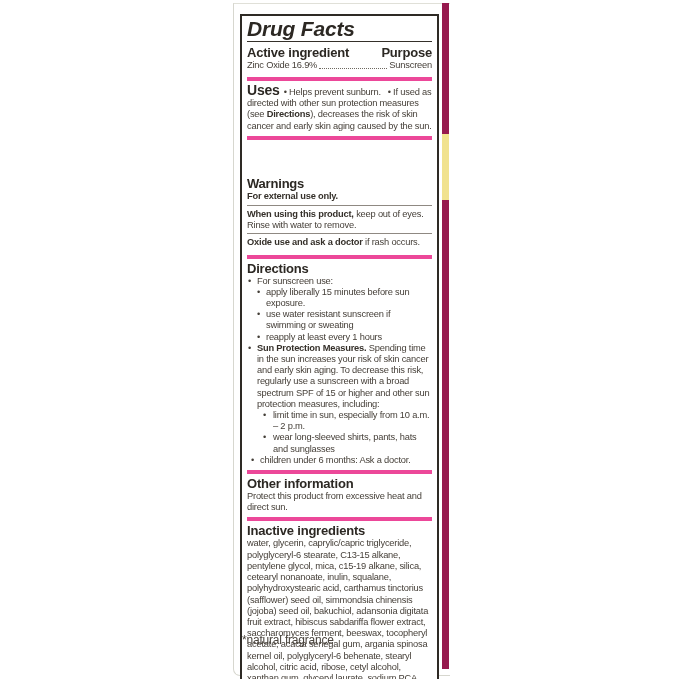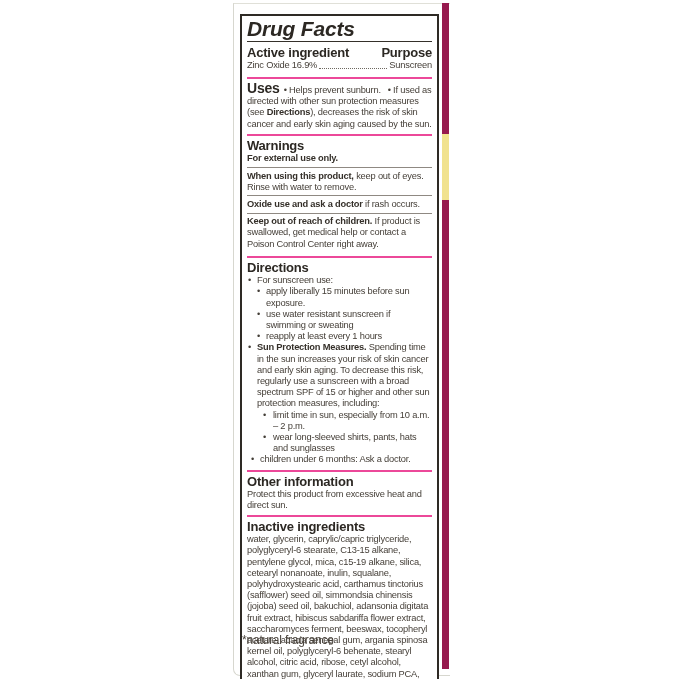--- a/index.html
+++ b/index.html
@@ -26,29 +26,29 @@
     position:absolute;left:240px;top:14px;width:199px;
     background:#fff;border:2px solid #2e2a25;box-sizing:border-box;
     padding:0 5px;letter-spacing:-0.2px;
   }
   .h1{font-style:italic;font-weight:bold;font-size:21px;color:#2c2823;line-height:20px;padding:3px 0 2px;}
   .h2{font-weight:bold;font-size:13px;color:#2c2823;line-height:15px;}
   .h2.inline{font-size:14px;padding-right:4px;}
   .body-txt{font-size:9.3px;line-height:11.2px;color:#443e37;}
   .b{font-weight:bold;color:#35302a;}
 
-  .section{border-top:2px solid #ec4899;padding:2px 0 4px;}
+  .section{border-top:4px solid #ec4899;padding:2px 0 4px;}
   .section.first{border-top:1.5px solid #35302a;}
 
   .ai-head{display:flex;justify-content:space-between;align-items:baseline;padding-top:1px;}
   .zinc-row{display:flex;align-items:flex-end;font-size:9.3px;line-height:11px;color:#443e37;padding-bottom:2px;}
   .dot-leader{flex:1;border-bottom:1.5px dotted #6e6860;margin:0 2px 2px 2px;height:1px;}
 
   .w-row{border-top:1px solid #8f8982;padding:2.5px 0;}
-  .w-first{padding-bottom:3px;}
+  .w-first{padding-bottom:3px;margin-top:34px;}
 
   .d-row{position:relative;padding-left:10px;}
   .d-row .blt{position:absolute;left:1px;top:0;}
   .d-row.i1{padding-left:19px;}
   .d-row.i1 .blt{left:10px;}
   .d-row.i2{padding-left:26px;}
   .d-row.i2 .blt{left:16px;}
   .d-row.i0c{padding-left:13px;}
   .d-row.i0c .blt{left:4px;}
 
@@ -87,21 +87,20 @@
     </div>
   </div>
 
   <div class="section">
     <div class="w-first">
       <div class="h2">Warnings</div>
       <div class="body-txt b">For external use only.</div>
     </div>
     <div class="w-row body-txt"><span class="b">When using this product,</span><span> keep out of eyes. Rinse with water to remove.</span></div>
     <div class="w-row body-txt"><span class="b">Oxide use and ask a doctor</span><span> if rash occurs.</span></div>
-    <div class="w-row body-txt"><span class="b">Keep out of reach of children.</span><span> If product is swallowed, get medical help or contact a Poison Control Center right away.</span></div>
   </div>
 
   <div class="section">
     <div class="h2">Directions</div>
     <div class="d-row i0 body-txt">
       <span class="blt">•</span><span><span>For sunscreen use:</span></span>
     </div>
     <div class="d-row i1 body-txt">
       <span class="blt">•</span><span><span>apply liberally 15 minutes before sun exposure.</span></span>
     </div>

